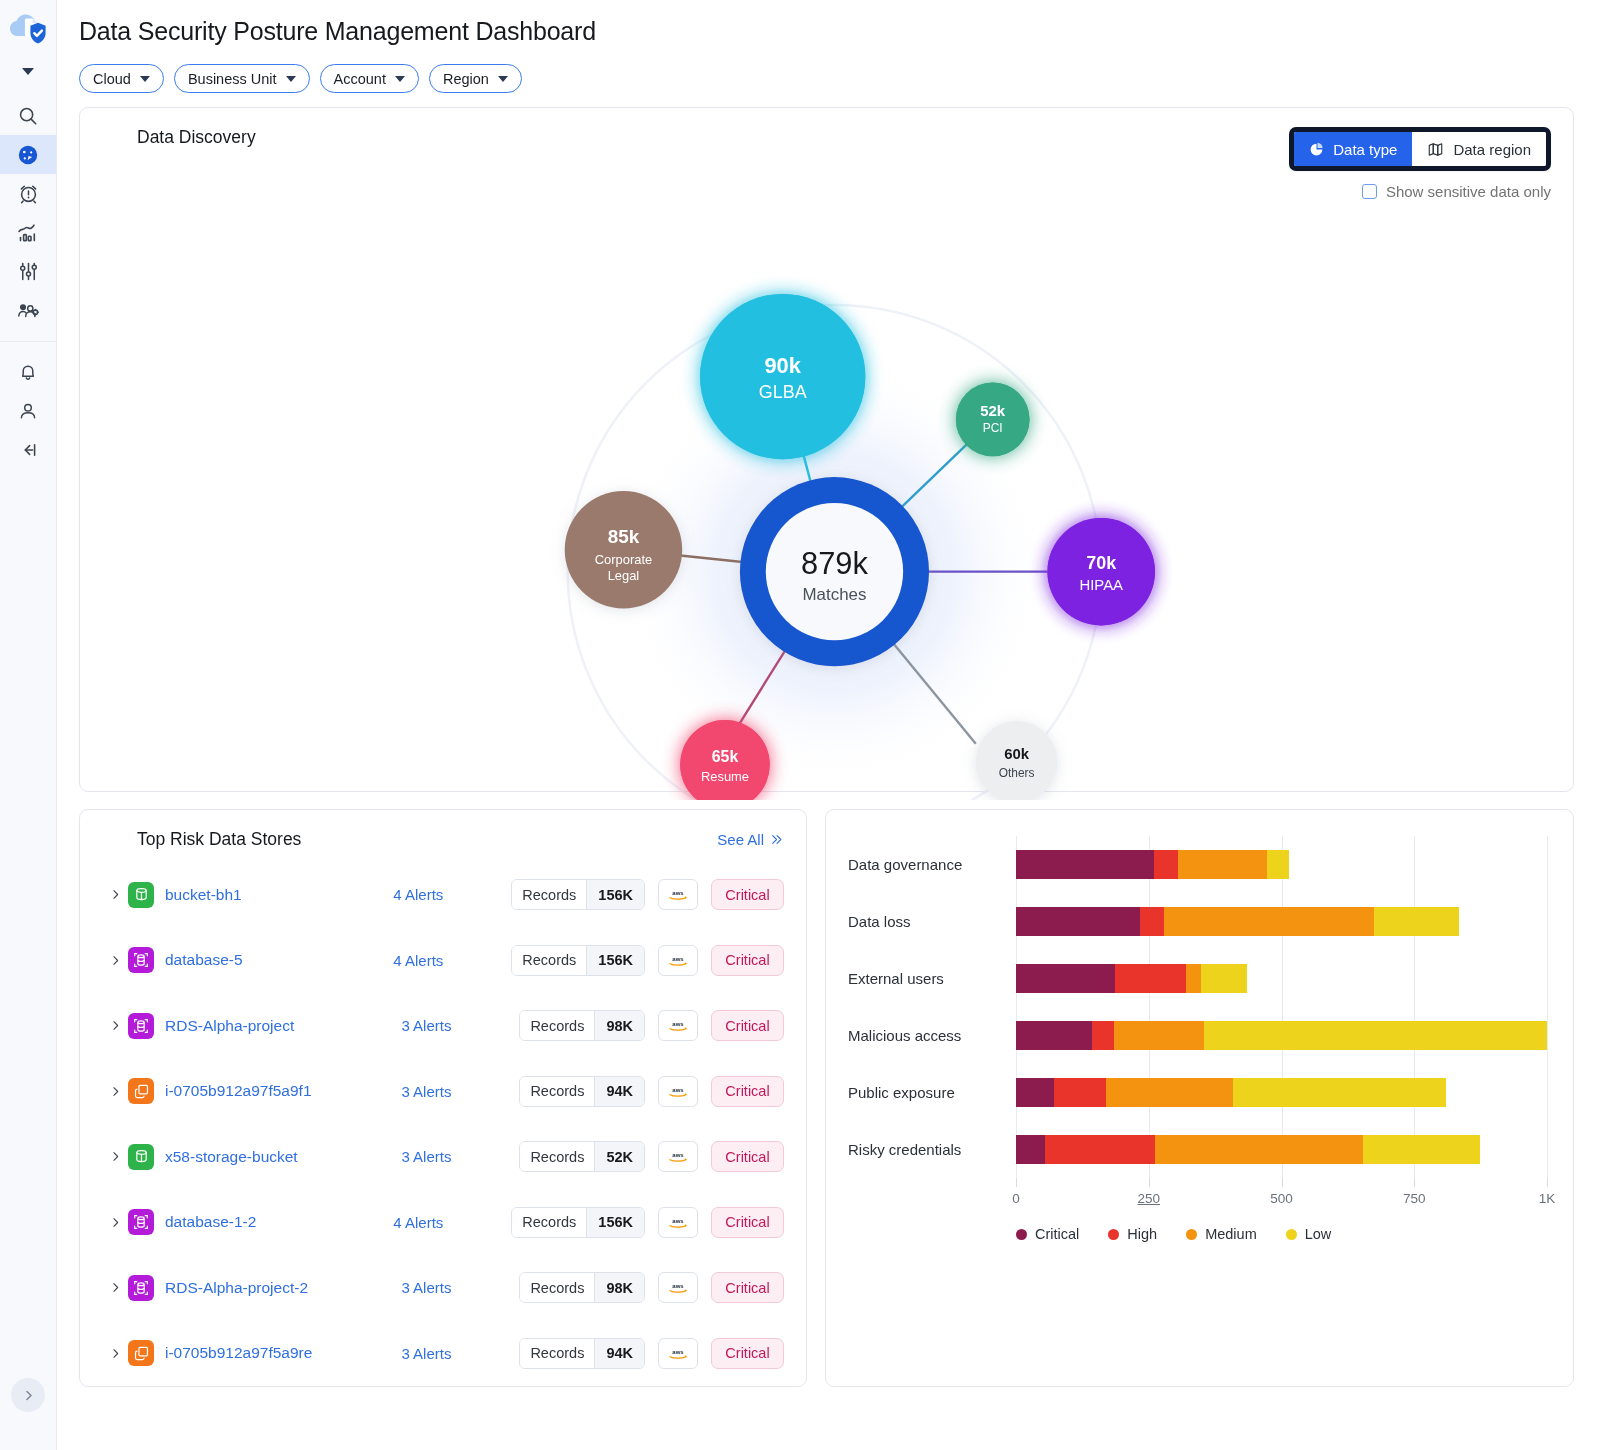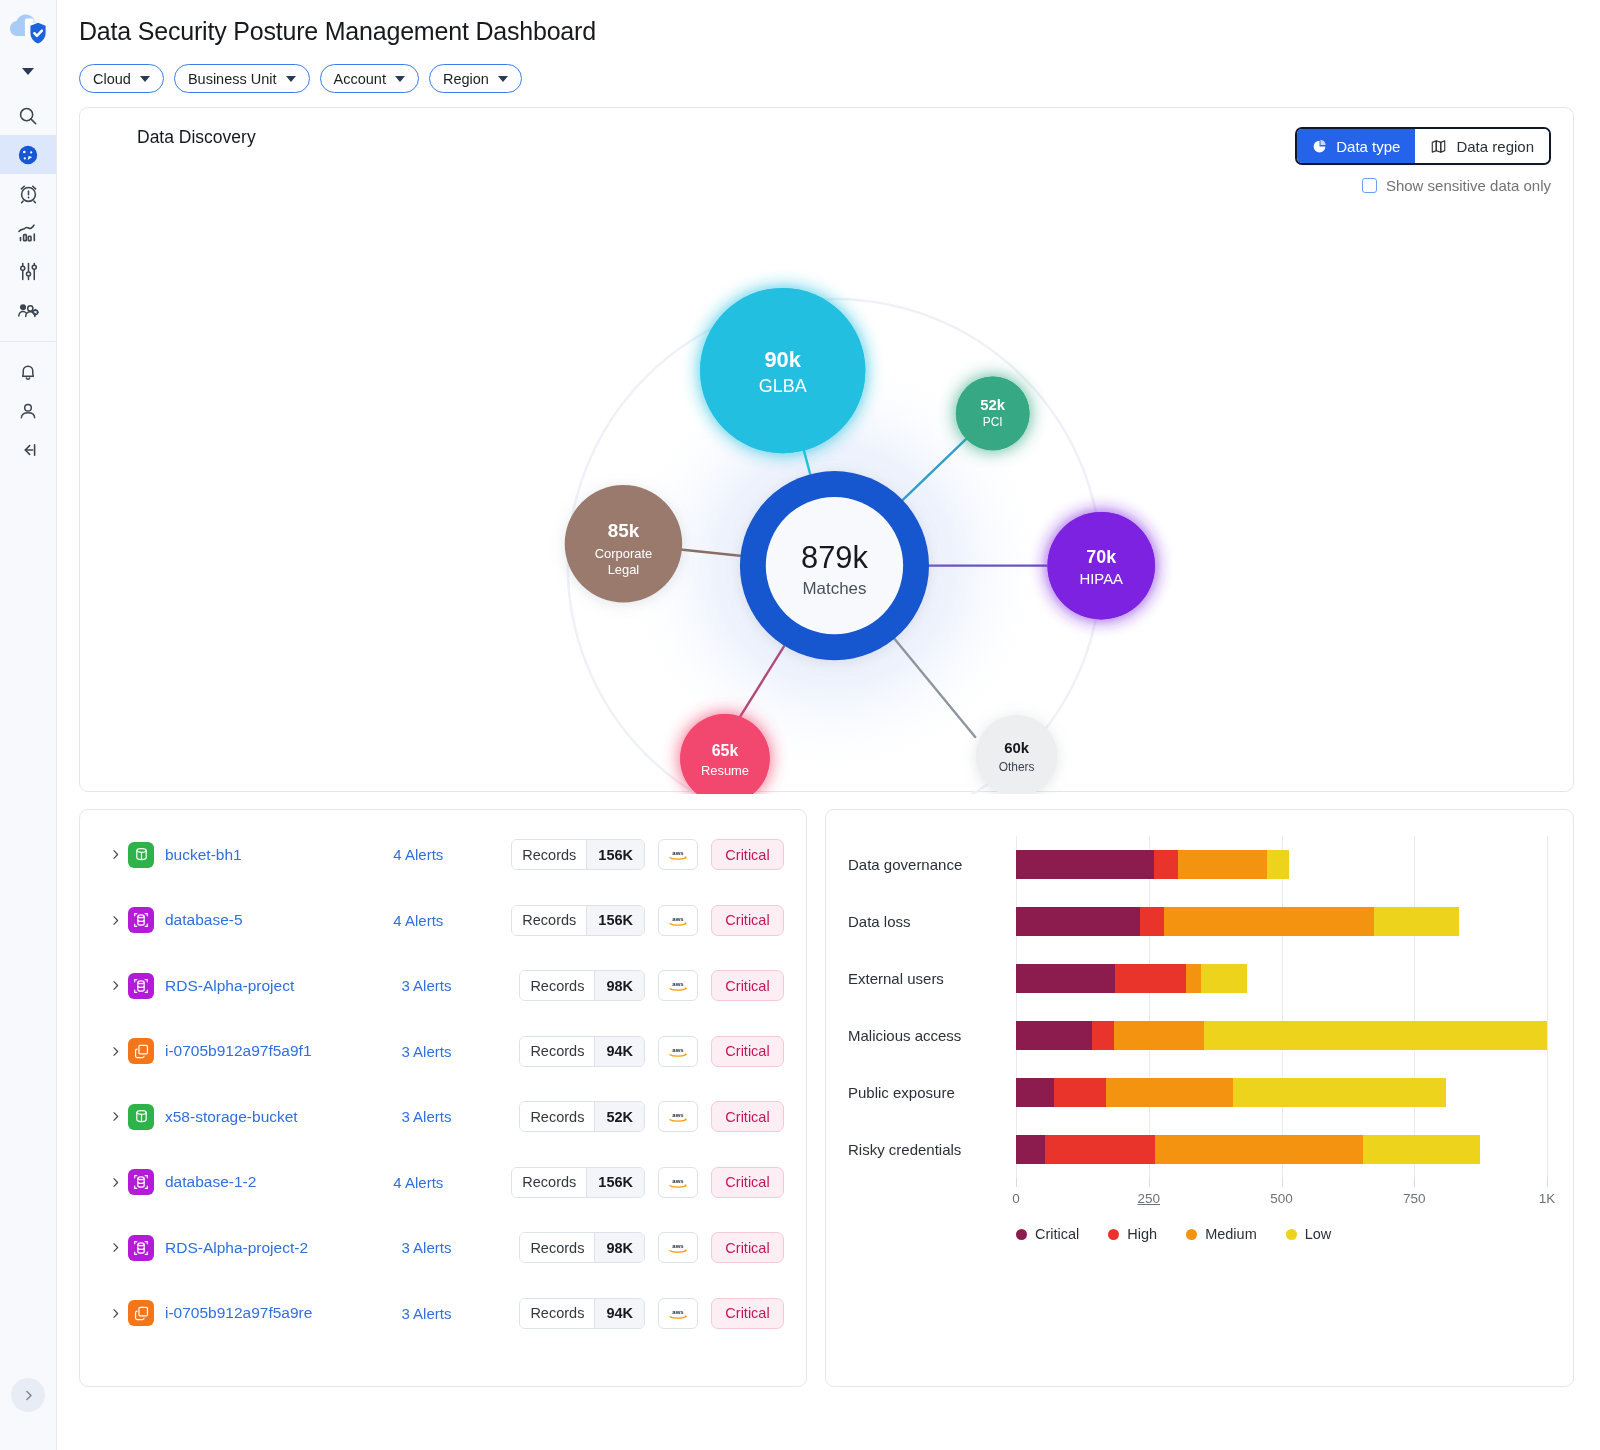--- a/index.html
+++ b/index.html
@@ -60,21 +60,21 @@
     position: relative;
   }
 
   
   .discovery { height: 685px; }
   .card-head { padding: 19px 22px 0 22px; }
   .card-title { font-size: 17.5px; font-weight: 400; color: #16191d; margin-left: 35px; }
   .dd-top { display: flex; justify-content: space-between; align-items: flex-start; }
   .dd-right { display: flex; flex-direction: column; align-items: flex-end; gap: 12px; }
   .seg {
-    display: flex; border: 2px solid #0f172a; border-radius: 7px; overflow: hidden; background: #fff;
+    display: flex; border: 5px solid #0f172a; border-radius: 7px; overflow: hidden; background: #fff;
     box-shadow: 0 1px 2px rgba(16,24,40,.05);
   }
   .seg-btn {
     display: flex; align-items: center; gap: 9px; height: 34px; padding: 0 15px;
     font-size: 15px; color: #2b3138; cursor: pointer; background: #fff; border: none;
     font-family: inherit;
   }
   .seg-btn.on { background: #2563eb; color: #fff; }
   .chk-row { display: flex; align-items: center; gap: 9px; cursor: pointer; }
   .chk-box { width: 15px; height: 15px; border: 1.6px solid #6c9cf0; border-radius: 3px; background: #fff; }
@@ -372,20 +372,29 @@
             <text x="546" y="364" text-anchor="middle" font-family="Liberation Sans, sans-serif" font-size="13" fill="#fff">Corporate</text>
             <text x="546" y="380" text-anchor="middle" font-family="Liberation Sans, sans-serif" font-size="13" fill="#fff">Legal</text>
           </g>
         </svg>
       </div>
     </div>
 
     <div class="bottom-row">
 
       <div class="card panel-left">
+        <div class="panel-head">
+          <div class="card-title">Top Risk Data Stores</div>
+          <div class="see-all">
+            <span>See All</span>
+            <svg width="15" height="13" viewBox="0 0 24 24" fill="none" stroke="#2f6fe0" stroke-width="2.1">
+              <path d="M5 5l7 7-7 7M13 5l7 7-7 7" stroke-linecap="round" stroke-linejoin="round"></path>
+            </svg>
+          </div>
+        </div>
         <div class="store-list" id="store-list">
             <div class="store-row">
               <span class="chev">
                 <svg width="13" height="13" viewBox="0 0 24 24" fill="none" stroke="#3c4450" stroke-width="2">
                   <path d="M9 5l7 7-7 7" stroke-linecap="round" stroke-linejoin="round"></path>
                 </svg>
               </span>
               <span class="store-icon icon-green">
                 <svg width="17" height="17" viewBox="0 0 24 24" fill="none" stroke="#fff" stroke-width="1.7">
                   <ellipse cx="12" cy="6.2" rx="6.6" ry="2.6"></ellipse>

